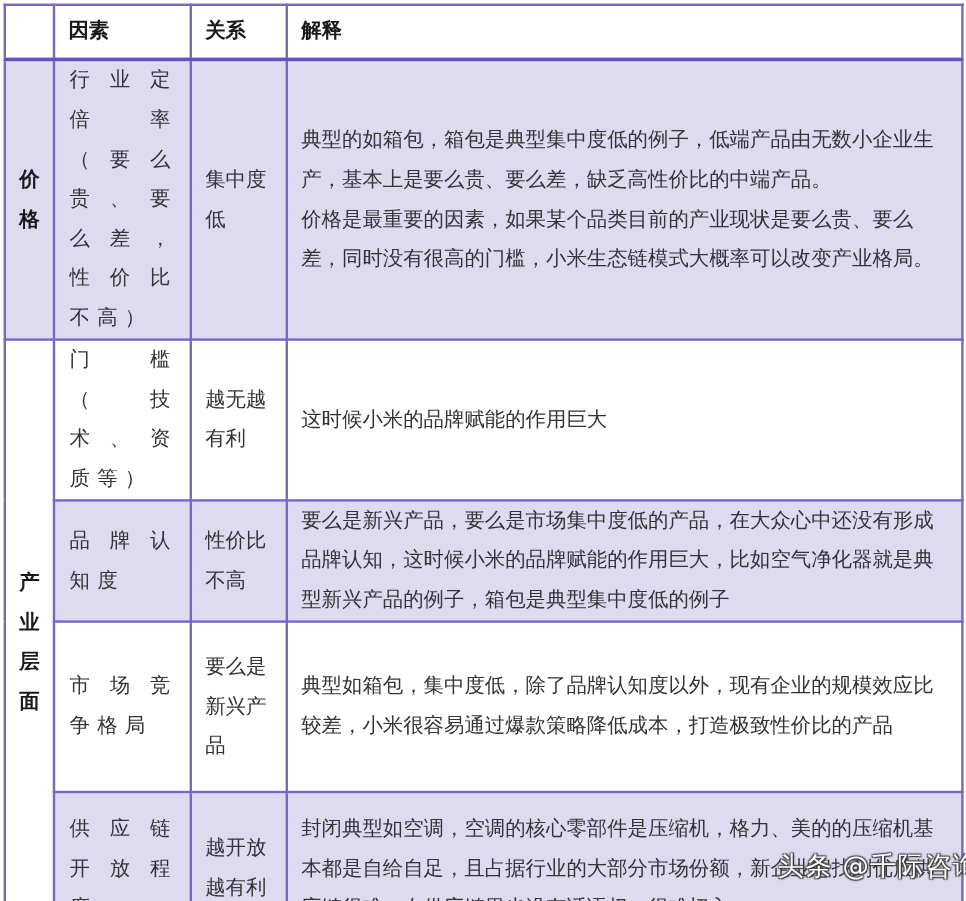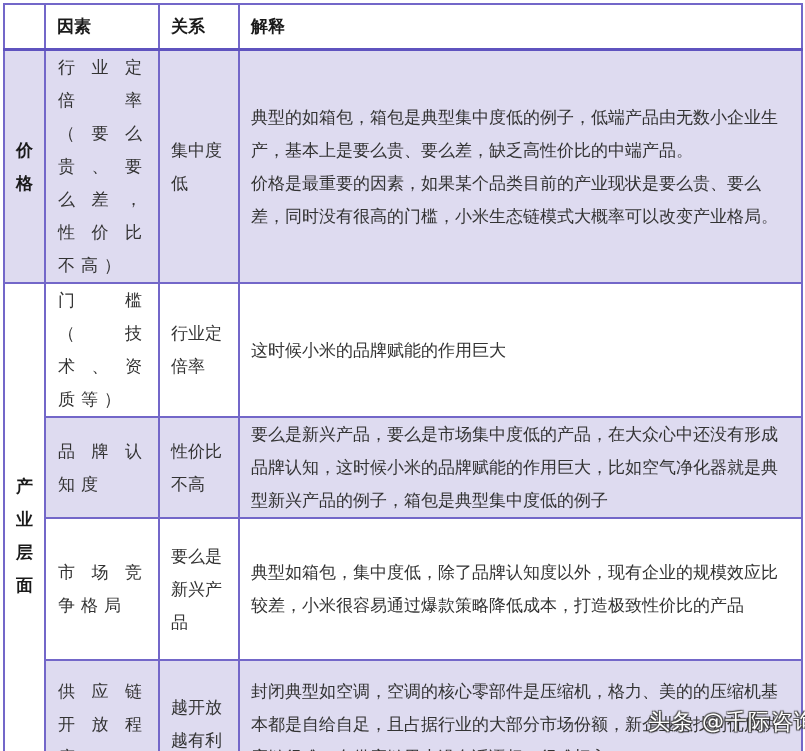--- a/index.html
+++ b/index.html
@@ -84,21 +84,21 @@
       <div>典型的如箱包，箱包是典型集中度低的例子，低端产品由无数小企业生产，基本上是要么贵、要么差，缺乏高性价比的中端产品。</div>
       <div>价格是最重要的因素，如果某个品类目前的产业现状是要么贵、要么差，同时没有很高的门槛，小米生态链模式大概率可以改变产业格局。</div>
     </td>
   </tr>
 
   <tr class="row-threshold wht">
     <td class="category wht" rowspan="4">
       <span class="vert">产业层面</span>
     </td>
     <td class="factor">门槛（技术、资质等）</td>
-    <td class="relation">行业定倍率</td>
+    <td class="relation">越无越有利</td>
     <td class="explain">这时候小米的品牌赋能的作用巨大</td>
   </tr>
 
   <tr class="row-brand lav">
     <td class="factor">品牌认知度</td>
     <td class="relation">性价比不高</td>
     <td class="explain">要么是新兴产品，要么是市场集中度低的产品，在大众心中还没有形成品牌认知，这时候小米的品牌赋能的作用巨大，比如空气净化器就是典型新兴产品的例子，箱包是典型集中度低的例子</td>
   </tr>
 
   <tr class="row-market wht">

